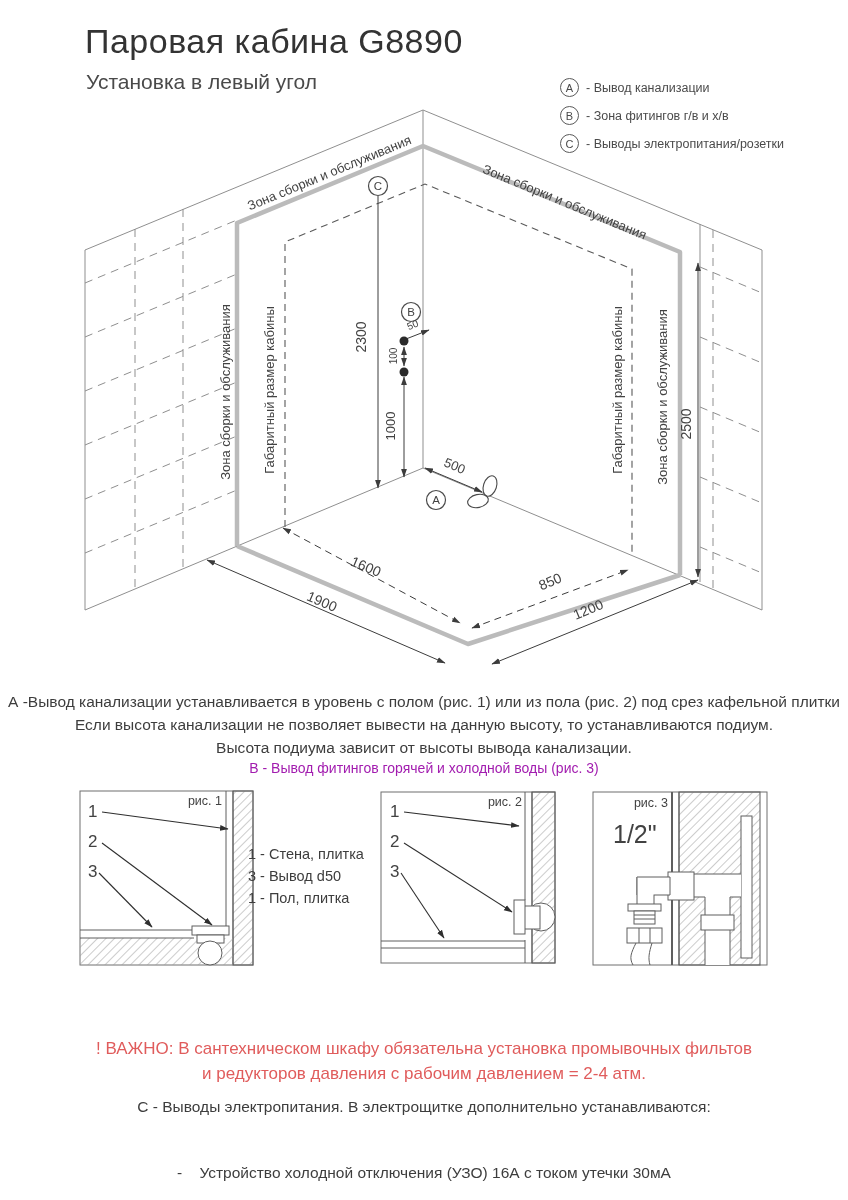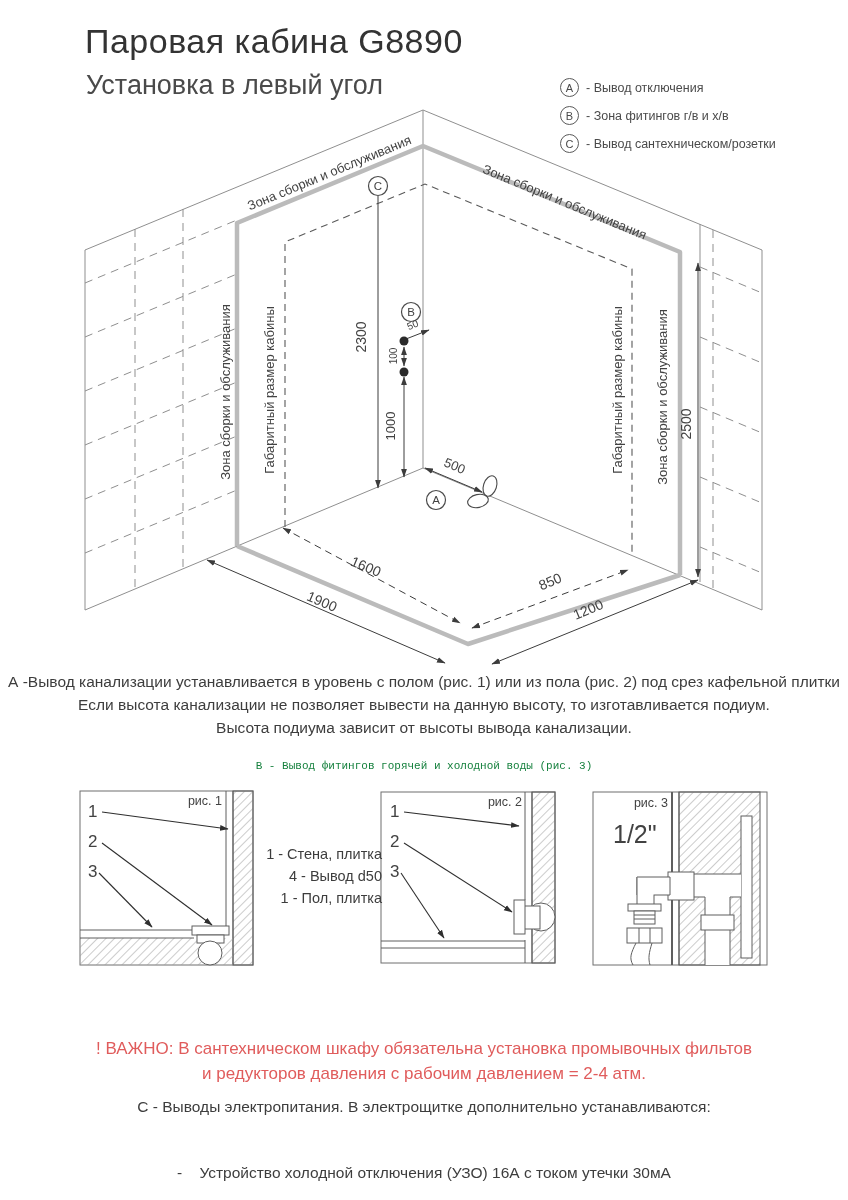--- a/index.html
+++ b/index.html
@@ -1,52 +1,52 @@
 <!DOCTYPE html>
 <html><head>
 <meta charset="utf-8">
 <style>
   * { margin:0; padding:0; box-sizing:border-box; }
   body { background:#888; font-family:"Liberation Sans", sans-serif; }
   .page { position:relative; width:848px; height:1200px; background:#ffffff; margin:0 auto; overflow:hidden; color:#3f3f3f; }
   .abs { position:absolute; }
   .title { left:85px; top:22px; font-size:34px; font-weight:300; letter-spacing:0.5px; color:#333; }
-  .subtitle { left:86px; top:70px; font-size:27px; font-weight:300; color:#4a4a4a; }
+  .subtitle { left:86px; top:70px; font-size:21px; font-weight:300; color:#4a4a4a; }
   .legend { left:560px; top:78px; display:flex; flex-direction:column; gap:9px; }
   .legend-row { display:flex; align-items:center; gap:7px; font-size:12.5px; color:#4a4a4a; }
   .legend-badge { width:19px; height:19px; border:1.2px solid #5a5a5a; border-radius:50%;
       display:flex; align-items:center; justify-content:center; font-size:11px; color:#4a4a4a; flex:0 0 auto; }
   svg text { font-family:"Liberation Sans", sans-serif; fill:#424242; }
   .center-text { left:0; width:848px; text-align:center; font-weight:300; }
-  .sec-a { top:670px; font-size:15.5px; line-height:23px; color:#3d3d3d; }
-  .sec-b { top:760px; font-size:11px; color:#15803d;font-family:Liberation Mono, monospace; }
-  .fig-key { left:248px; top:843px; width:134px; text-align:right; font-size:14.5px; line-height:22px; color:#3d3d3d; font-weight:300; }
+  .sec-a { top:690px; font-size:15.5px; line-height:23px; color:#3d3d3d; }
+  .sec-b { top:760px; font-size:14px; color:#a21caf; }
+  .fig-key { left:248px; top:843px; width:134px; text-align:left; font-size:14.5px; line-height:22px; color:#3d3d3d; font-weight:300; }
   .warning { top:1036px; font-size:17px; line-height:25px; color:#e05c5c; }
   .sec-c { top:1052px; font-size:15.5px; line-height:22px; color:#3d3d3d; white-space:pre-wrap; }
 </style>
 </head>
 <body>
 
 <div class="page">
 
   <div class="abs title">Паровая кабина G8890</div>
   <div class="abs subtitle">Установка в левый угол</div>
 
   <div class="abs legend">
     <div class="legend-row">
       <span class="legend-badge">А</span>
-      <span>- Вывод отключения</span>
+      <span>- Вывод канализации</span>
     </div>
     <div class="legend-row">
       <span class="legend-badge">В</span>
       <span>- Зона фитингов г/в и х/в</span>
     </div>
     <div class="legend-row">
       <span class="legend-badge">С</span>
-      <span>- Вывод сантехническом/розетки</span>
+      <span>- Выводы электропитания/розетки</span>
     </div>
   </div>
 
   <svg class="abs" style="left:0; top:95px;" width="848" height="590" viewBox="0 95 848 590">
     <defs>
       <marker id="arrE" markerWidth="9" markerHeight="7" refX="8" refY="3.5" orient="auto" markerUnits="userSpaceOnUse">
         <path d="M0,0.6 L8.6,3.5 L0,6.4 Z" fill="#3c3c3c"></path>
       </marker>
       <marker id="arrS" markerWidth="9" markerHeight="7" refX="8" refY="3.5" orient="auto-start-reverse" markerUnits="userSpaceOnUse">
         <path d="M0,0.6 L8.6,3.5 L0,6.4 Z" fill="#3c3c3c"></path>
@@ -144,21 +144,21 @@
     <text font-size="10" transform="translate(414,328) rotate(-22.5)" text-anchor="middle">50</text>
     <text font-size="13" transform="translate(453,470) rotate(22.5)" text-anchor="middle">500</text>
     <text font-size="14" transform="translate(364,571) rotate(23)" text-anchor="middle">1600</text>
     <text font-size="14" transform="translate(320,606) rotate(23.5)" text-anchor="middle">1900</text>
     <text font-size="14" transform="translate(552,586) rotate(-22.5)" text-anchor="middle">850</text>
     <text font-size="14" transform="translate(590,614) rotate(-23)" text-anchor="middle">1200</text>
   </svg>
 
   <div class="abs center-text sec-a">
     <div>А  -Вывод канализации устанавливается в уровень с полом (рис. 1) или из пола (рис. 2) под срез кафельной плитки</div>
-    <div>Если высота канализации не позволяет вывести на данную высоту, то изготавливается подиум.</div>
+    <div>Если высота канализации не позволяет вывести на данную высоту, то устанавливаются подиум.</div>
     <div>Высота подиума зависит от высоты вывода канализации.</div>
   </div>
 
   <div class="abs center-text sec-b">В - Вывод фитингов горячей и холодной воды (рис. 3)</div>
 
   <svg class="abs" style="left:0; top:785px;" width="848" height="190" viewBox="0 785 848 190">
     <defs>
       <pattern id="hatch" width="6" height="6" patternUnits="userSpaceOnUse" patternTransform="rotate(45)">
         <line x1="0" y1="0" x2="0" y2="6" stroke="#9a9a9a" stroke-width="1"></line>
       </pattern>
@@ -243,21 +243,21 @@
       <path d="M652,943 C649,953 648,958 650,965"></path>
       <g stroke="none" fill="#3d3d3d">
         <text x="613" y="843" font-size="25" font-weight="300">1/2"</text>
         <text x="668" y="807" font-size="12.5" text-anchor="end">рис. 3</text>
       </g>
     </g>
   </svg>
 
   <div class="abs fig-key">
     <div>1 - Стена, плитка</div>
-    <div>4 - Вывод d50</div>
+    <div>3 - Вывод d50</div>
     <div>1 - Пол, плитка</div>
   </div>
 
   <div class="abs center-text warning">
     <div>! ВАЖНО: В сантехническом шкафу обязательна установка промывочных фильтов</div>
     <div>и редукторов давления с рабочим давлением = 2-4 атм.</div>
   </div>
 
   <div class="abs center-text sec-c">
     <div>С - Выводы электропитания. В электрощитке дополнительно устанавливаются:</div>

